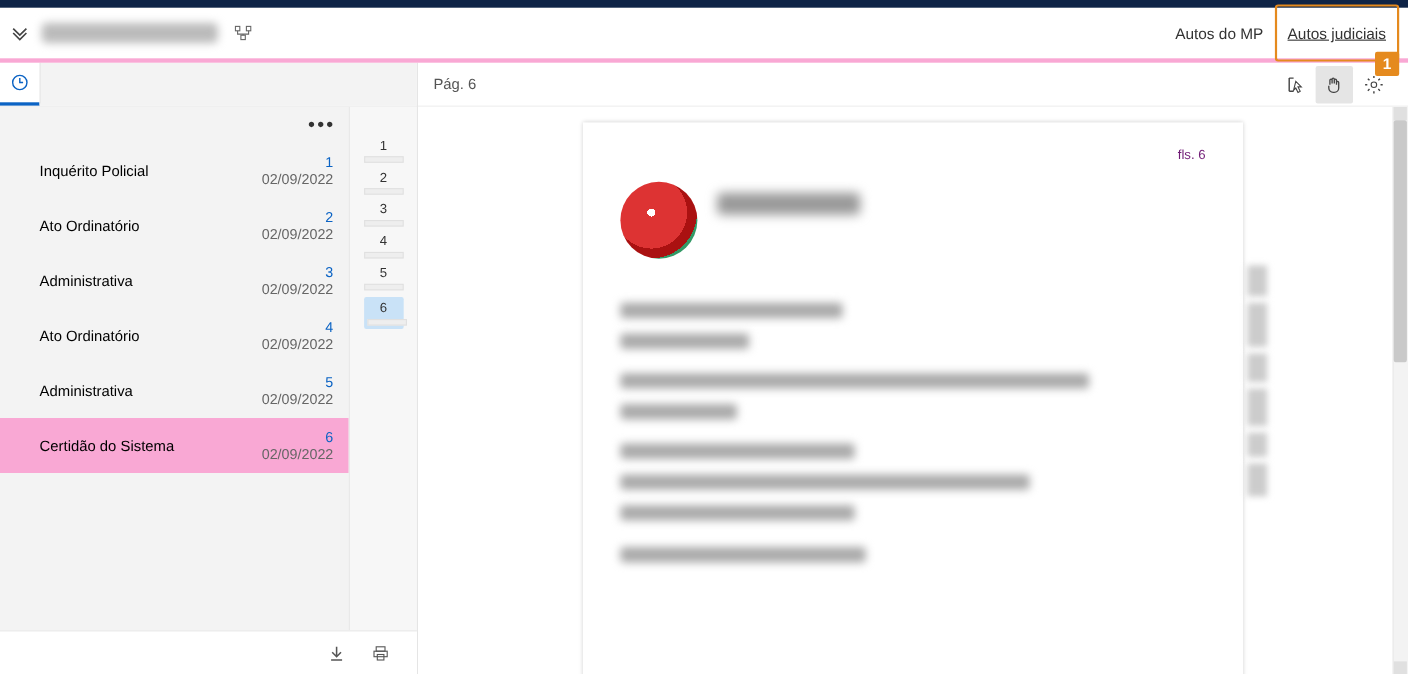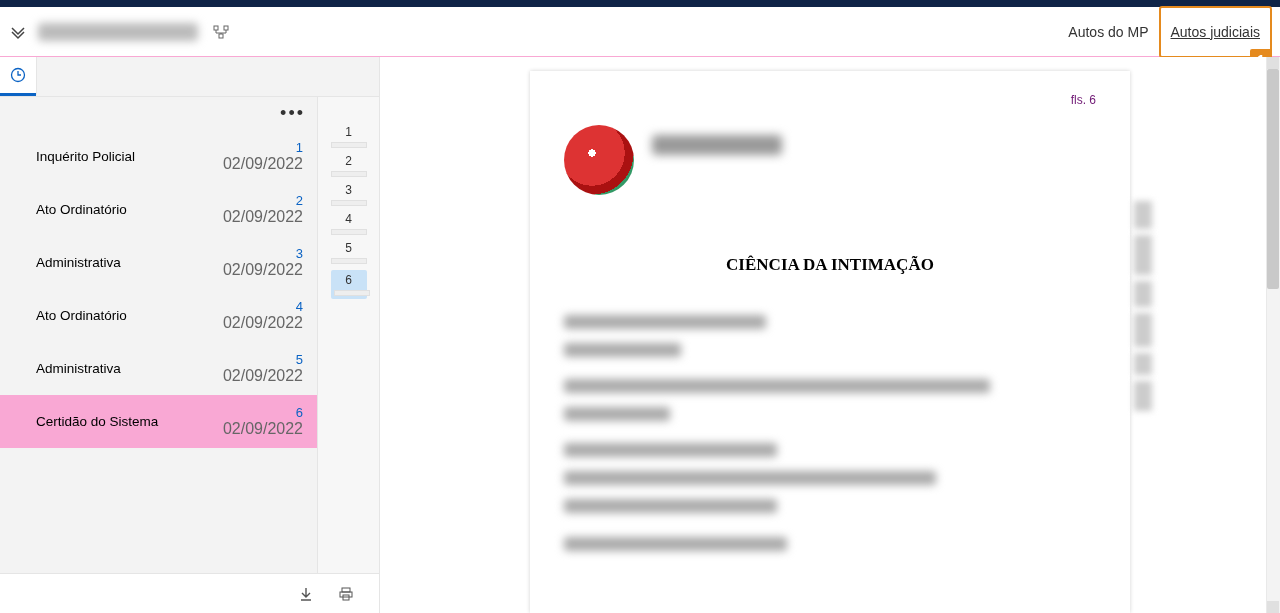--- a/index.html
+++ b/index.html
@@ -2,21 +2,21 @@
 <html><head>
 <meta charset="utf-8">
 <style>
   * { box-sizing: border-box; margin: 0; padding: 0; font-family: "Segoe UI", Arial, sans-serif; }
   html, body { width: 1280px; height: 613px; overflow: hidden; background: #fff; }
 
   .topbar { height: 7px; background: #0f2447; }
 
   .header {
     height: 50px; display: flex; align-items: center;
-    border-bottom: 1px solid #f9a8d4; padding: 0 8px;
+    border-bottom: 4px solid #f9a8d4; padding: 0 8px;
     position: relative;
   }
   .header .chev-down { width: 20px; height: 20px; display:flex; align-items:center; justify-content:center; cursor:pointer; }
   .header .title-blur {
     margin-left: 10px; width: 160px; height: 18px;
     background: #bbb; filter: blur(4px); border-radius: 4px;
   }
   .header .tree-icon { margin-left: 14px; width: 18px; height: 18px; display:flex; align-items:center; justify-content:center; color:#555; cursor:pointer;}
   .header .spacer { flex: 1; }
   .tabbox {
@@ -53,21 +53,21 @@
   .left-body { flex:1; display:flex; overflow:hidden; background:#f3f3f3;}
 
   .doclist { flex:1; background:#f3f3f3; overflow:auto; position:relative;}
   .doclist .more-row { text-align:right; padding: 6px 12px; color:#333; font-size:18px; letter-spacing:2px; cursor:pointer;}
   .doc-item {
     display:flex; justify-content:space-between; align-items:center;
     padding: 10px 14px 10px 36px; cursor:pointer; font-size:13.5px;
   }
   .doc-item .right { text-align:right; }
   .doc-item .pg { color:#0b63c4; font-size:13px; }
-  .doc-item .dt { color:#666; font-size:16px; }
+  .doc-item .dt { color:#666; font-size:13px; }
   .doc-item.selected { background:#f9a8d4; }
 
   .thumbstrip {
     width: 62px; background:#f7f7f7; border-left:1px solid #e5e5e5;
     display:flex; flex-direction:column; align-items:center;
     padding-top: 28px;
   }
   .thumb { width: 36px; margin-bottom: 6px; font-size:12px; color:#444; text-align:center;}
   .thumb .pgn { font-size:12px; color:#333;}
   .thumb .mini { width: 36px; height: 6px; background:#eee; margin-top:3px; border:1px solid #e0e0e0;}
@@ -267,29 +267,49 @@
         <svg width="16" height="16" viewBox="0 0 16 16">
             <rect x="4" y="2" width="8" height="4" stroke="#555" fill="none"></rect>
             <rect x="2" y="6" width="12" height="5" stroke="#555" fill="none"></rect>
             <rect x="5" y="9" width="6" height="5" stroke="#555" fill="none"></rect>
           </svg>
       </div>
     </div>
   </div>
 
   <div class="viewer">
+    <div class="viewer-toolbar">
+      <span>Pág. 6</span>
+      <div class="spacer"></div>
+      <div class="tbtn">
+        <svg width="18" height="18" viewBox="0 0 18 18">
+            <path d="M4 3 V15 M4 3 H8 M4 15 H8" stroke="#444" fill="none" stroke-width="1.3"></path>
+            <path d="M10 6 L15 11 L12 11 L14 15 L12 16 L10 12 L8 14 Z" stroke="#444" fill="none" stroke-width="1"></path>
+          </svg>
+      </div>
+      <div class="tbtn active">
+        <svg width="18" height="18" viewBox="0 0 18 18">
+            <path d="M5 9 V5 a1 1 0 0 1 2 0 V8 V4 a1 1 0 0 1 2 0 V8 V5 a1 1 0 0 1 2 0 V9 V7 a1 1 0 0 1 2 0 V12 a4 4 0 0 1 -4 4 H8 a4 4 0 0 1 -4 -4 V10" stroke="#444" fill="none" stroke-width="1.2"></path>
+          </svg>
+      </div>
+      <div class="tbtn">
+        <svg width="18" height="18" viewBox="0 0 18 18">
+            <circle cx="9" cy="9" r="2.5" stroke="#444" fill="none"></circle>
+            <path d="M9 1 V3 M9 15 V17 M1 9 H3 M15 9 H17 M3.5 3.5 L5 5 M13 13 L14.5 14.5 M3.5 14.5 L5 13 M13 5 L14.5 3.5" stroke="#444" stroke-width="1.3"></path>
+          </svg>
+      </div>
+    </div>
 
     <div class="viewer-body">
       <div class="page">
         <div class="fls">fls. 6</div>
         <div>
           <span class="crest"></span>
           <span class="crest-text"></span>
         </div>
-        <div class="doc-title">CIÊNCIA DA INTIMAÇÃO</div>
 
         <div class="blurline" style="width:38%; margin-top:40px"></div>
         <div class="blurline" style="width:22%"></div>
         <div class="blurline" style="width:80%; margin-top:22px"></div>
         <div class="blurline" style="width:20%"></div>
         <div class="blurline" style="width:40%; margin-top:22px"></div>
         <div class="blurline" style="width:70%"></div>
         <div class="blurline" style="width:40%"></div>
         <div class="blurline" style="width:42%; margin-top:24px"></div>
 

